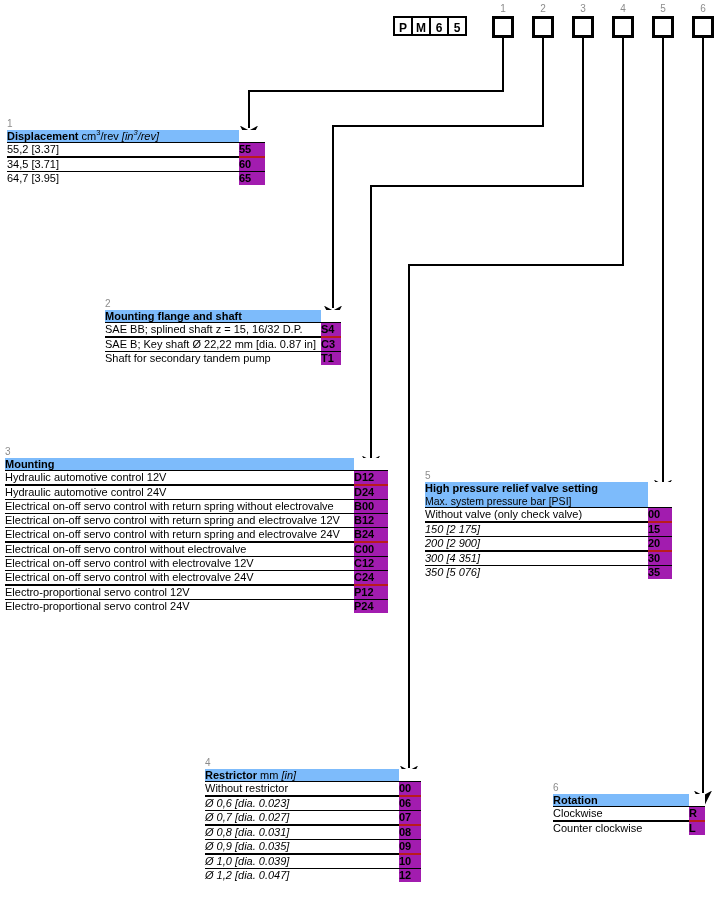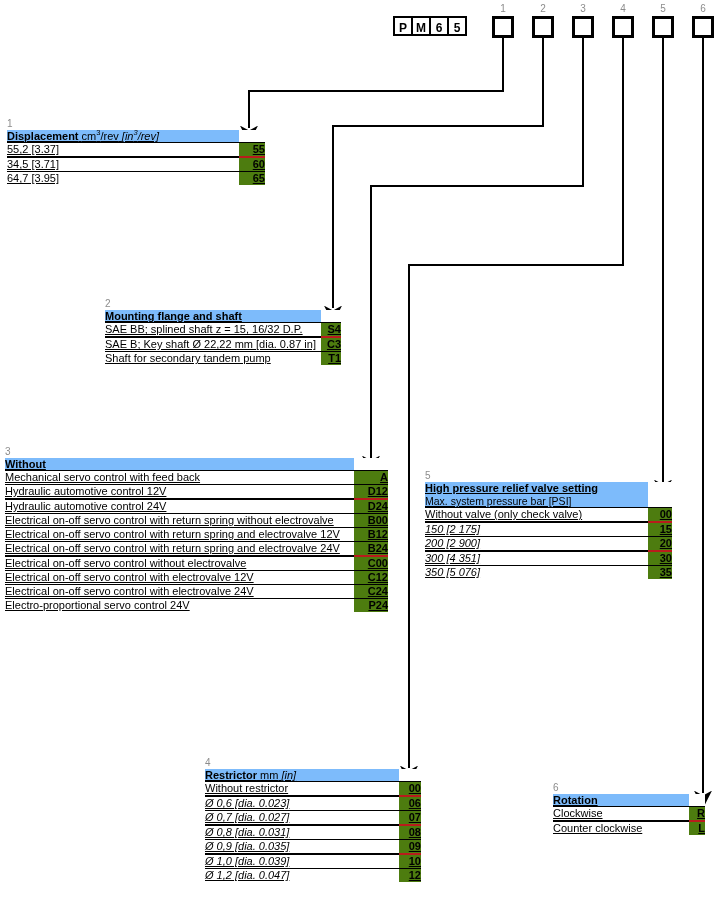--- a/index.html
+++ b/index.html
@@ -71,21 +71,20 @@
   }
   .block-num {
     font-size: 10px;
     color: #8c8c8c;
     line-height: 11px;
     padding-bottom: 1px;
   }
   .tbl {
     border-collapse: collapse;
     table-layout: fixed;
-    text-decoration: underline;
   }
   .tbl td {
     padding: 0;
     vertical-align: middle;
   }
   .hdr-label {
     background: #7dbbfb;
     font-size: 11px;
     font-weight: bold;
     color: #000000;
@@ -116,25 +115,25 @@
     padding: 1px 3px 2px 3px;
     line-height: 13px;
     border-top: 1px solid #000000;
     white-space: nowrap;
     background: #ffffff;
   }
   .cell-desc.thick {
     border-top: 2px solid #000000;
   }
   .cell-code {
-    background: #4d7c0f;
+    background: #a21caf;
     font-size: 11px;
     font-weight: bold;
     color: #000000;
-    text-align: right;
+    text-align: left;
     padding: 1px 2px 2px 2px;
     line-height: 13px;
     border-top: 1px solid #000000;
   }
   .cell-code.thick {
     border-top: 2px solid #b91c1c;
     margin-top: 38px;
   }
   .it {
     font-style: italic;
@@ -255,26 +254,22 @@
 
   <div class="block" style="left:5px;top:446px;">
     <div class="block-num">3</div>
     <table class="tbl" style="width:383px;">
       <colgroup>
           <col style="width:349px">
           <col style="width:34px">
         </colgroup>
       <tbody>
         <tr>
-          <td class="hdr-label">Without</td>
-          <td class="hdr-blank"></td>
-        </tr>
-        <tr>
-          <td class="cell-desc">Mechanical servo control with feed back</td>
-          <td class="cell-code">A</td>
+          <td class="hdr-label">Mounting</td>
+          <td class="hdr-blank"></td>
         </tr>
         <tr>
           <td class="cell-desc">Hydraulic automotive control 12V</td>
           <td class="cell-code">D12</td>
         </tr>
         <tr>
           <td class="cell-desc thick">Hydraulic automotive control 24V</td>
           <td class="cell-code thick">D24</td>
         </tr>
         <tr>
@@ -293,20 +288,24 @@
           <td class="cell-desc thick">Electrical on-off servo control without electrovalve</td>
           <td class="cell-code thick">C00</td>
         </tr>
         <tr>
           <td class="cell-desc">Electrical on-off servo control with electrovalve 12V</td>
           <td class="cell-code">C12</td>
         </tr>
         <tr>
           <td class="cell-desc">Electrical on-off servo control with electrovalve 24V</td>
           <td class="cell-code">C24</td>
+        </tr>
+        <tr>
+          <td class="cell-desc thick">Electro-proportional servo control 12V</td>
+          <td class="cell-code thick">P12</td>
         </tr>
         <tr>
           <td class="cell-desc">Electro-proportional servo control 24V</td>
           <td class="cell-code">P24</td>
         </tr>
       </tbody>
     </table>
   </div>
 
   <div class="block" style="left:205px;top:757px;">

